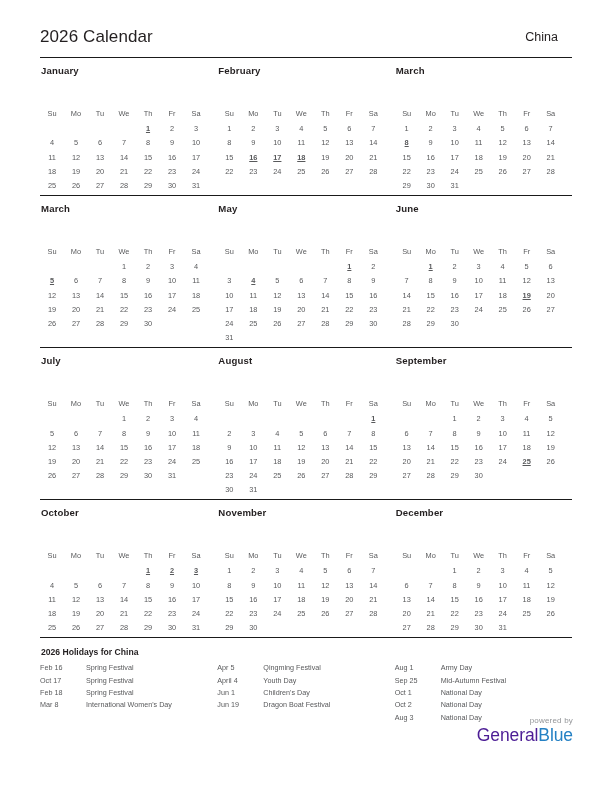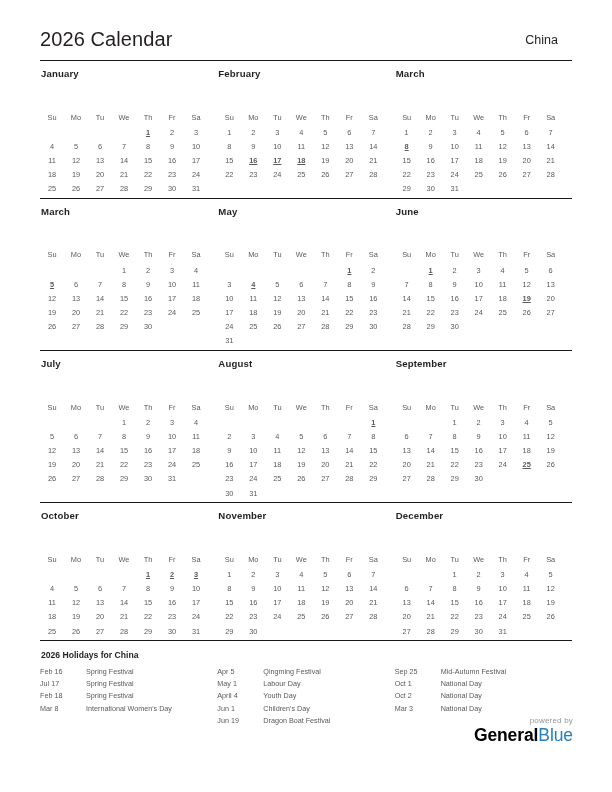--- a/index.html
+++ b/index.html
@@ -24,21 +24,21 @@
   }
   
   .header {
     display: flex;
     align-items: flex-end;
     justify-content: space-between;
     padding-top: 28px;
     padding-bottom: 10px;
   }
   .cal-title {
-    font-size: 20px;
+    font-size: 17px;
     font-weight: 400;
     letter-spacing: 0.1px;
     color: #231f20;
     line-height: 1.1;
   }
   .cal-region {
     font-size: 12.5px;
     font-weight: 400;
     color: #231f20;
     padding-bottom: 3px;
@@ -136,21 +136,21 @@
     font-size: 8px;
     color: #939598;
     margin-bottom: 2px;
     letter-spacing: 0.2px;
   }
   .brand {
     font-size: 17.5px;
     letter-spacing: -0.1px;
     line-height: 1;
   }
-  .brand .g { color: #000000; font-weight: bold; }
+  .brand .g { color: #4c1d95; }
   .brand .b { color: #2581c4; }
 </style>
 </head>
 <body>
 
 <div class="page">
 
   <div class="header">
     <div class="cal-title">2026 Calendar</div>
     <div class="cal-region">China</div>
@@ -934,69 +934,69 @@
 
   <div class="holidays">
     <div class="holidays-title">2026 Holidays for China</div>
     <div class="holiday-cols" id="holiday-cols">
         <div class="holiday-col">
           <div class="h-item">
             <div class="h-date">Feb 16</div>
             <div class="h-name">Spring Festival</div>
           </div>
           <div class="h-item">
-            <div class="h-date">Jul 17</div>
+            <div class="h-date">Oct 17</div>
             <div class="h-name">Spring Festival</div>
           </div>
           <div class="h-item">
             <div class="h-date">Feb 18</div>
             <div class="h-name">Spring Festival</div>
           </div>
           <div class="h-item">
             <div class="h-date">Mar 8</div>
             <div class="h-name">International Women's Day</div>
           </div>
         </div>
         <div class="holiday-col">
           <div class="h-item">
             <div class="h-date">Apr 5</div>
             <div class="h-name">Qingming Festival</div>
           </div>
           <div class="h-item">
-            <div class="h-date">May 1</div>
-            <div class="h-name">Labour Day</div>
-          </div>
-          <div class="h-item">
             <div class="h-date">April 4</div>
             <div class="h-name">Youth Day</div>
           </div>
           <div class="h-item">
             <div class="h-date">Jun 1</div>
             <div class="h-name">Children's Day</div>
           </div>
           <div class="h-item">
             <div class="h-date">Jun 19</div>
             <div class="h-name">Dragon Boat Festival</div>
           </div>
         </div>
         <div class="holiday-col">
           <div class="h-item">
+            <div class="h-date">Aug 1</div>
+            <div class="h-name">Army Day</div>
+          </div>
+          <div class="h-item">
             <div class="h-date">Sep 25</div>
             <div class="h-name">Mid-Autumn Festival</div>
           </div>
           <div class="h-item">
             <div class="h-date">Oct 1</div>
             <div class="h-name">National Day</div>
           </div>
           <div class="h-item">
             <div class="h-date">Oct 2</div>
             <div class="h-name">National Day</div>
           </div>
           <div class="h-item">
-            <div class="h-date">Mar 3</div>
+            <div class="h-date">Aug 3</div>
             <div class="h-name">National Day</div>
           </div>
         </div>
       </div>
   </div>
 
   <div class="footer">
     <div class="powered">powered by</div>
     <div class="brand"><span class="g">General</span><span class="b">Blue</span></div>
   </div>

